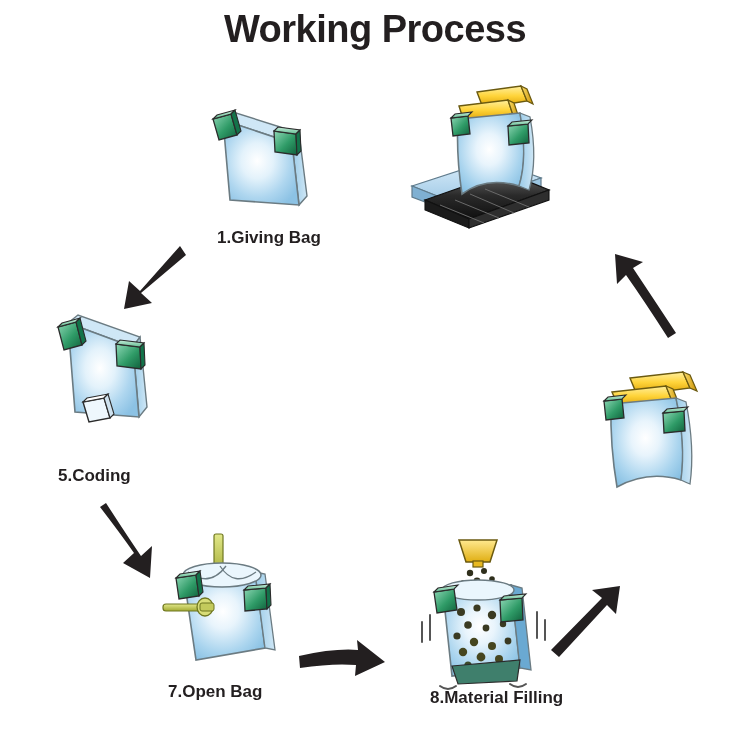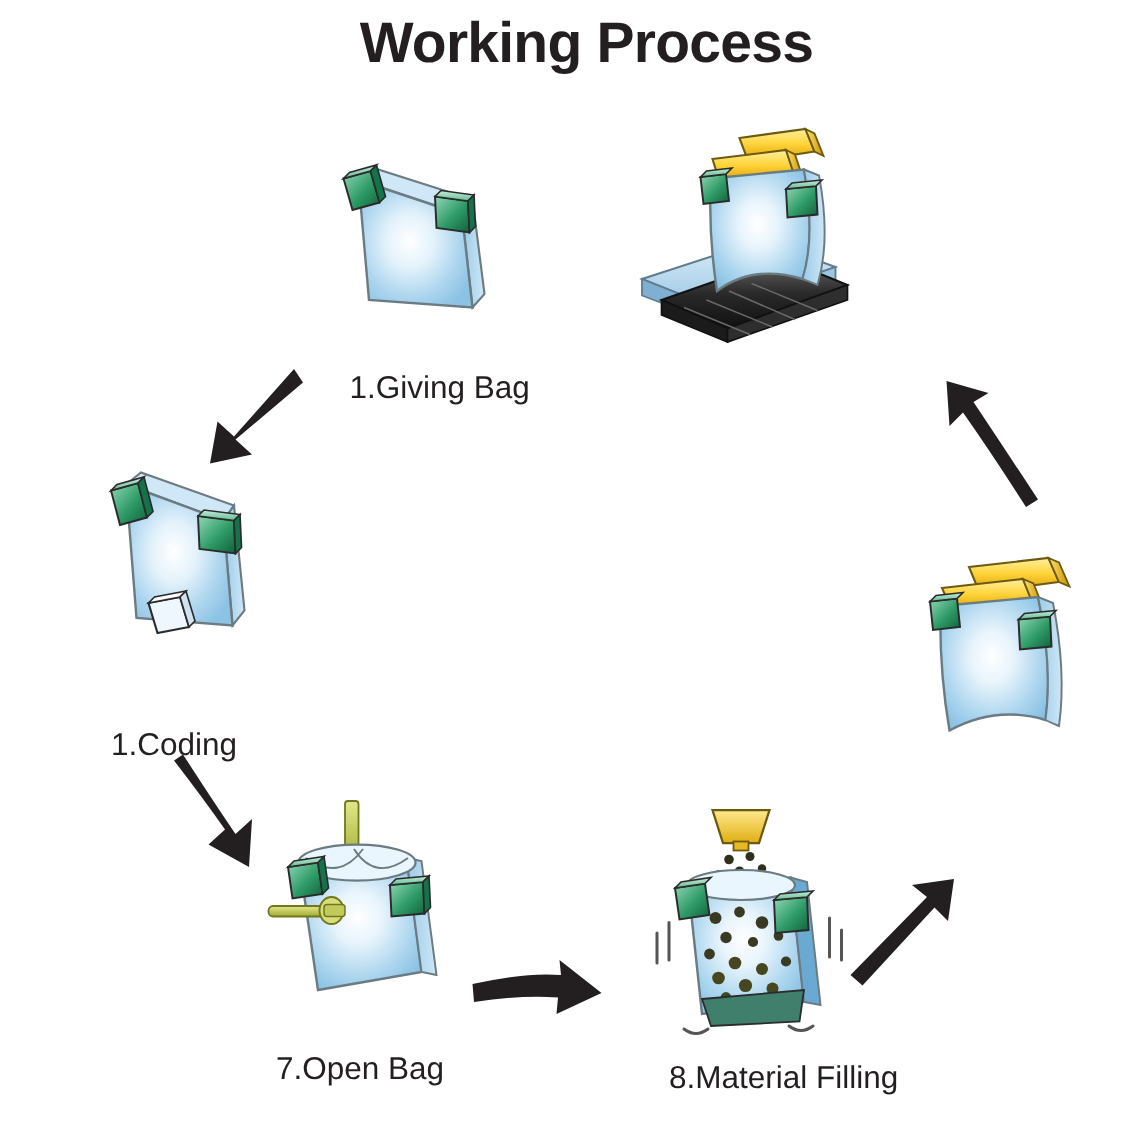--- a/index.html
+++ b/index.html
@@ -3,34 +3,33 @@
 <meta charset="utf-8">
 <style>
   html,body{margin:0;padding:0;}
   body{
     width:750px;height:750px;
     background:#ffffff;
     font-family:"Liberation Sans", sans-serif;
     overflow:hidden;
     position:relative;
   }
-  #diagram{position:absolute;left:16px;top:0;width:714px;height:750px;}
+  #diagram{position:absolute;left:0;top:0;width:714px;height:750px;}
   .title{
     position:absolute;left:0;top:8px;width:750px;
     text-align:center;
     font-size:38px;font-weight:bold;color:#231f20;
     letter-spacing:-0.5px;
     font-family:"Liberation Sans", sans-serif;
   }
   .step-label{
     position:absolute;
-    font-size:21px;font-weight:normal;color:#231f20;
+    font-size:17px;font-weight:bold;color:#231f20;
     white-space:nowrap;
     font-family:"Liberation Sans", sans-serif;
-    margin-top:19px;
   }
   .watermark{
     position:absolute;
     font-size:11px;color:#f2f2f2;
     white-space:nowrap;
     font-family:"Liberation Sans", sans-serif;
   }
 </style>
 </head>
 <body>
@@ -309,19 +308,19 @@
         <path d="M551,650 L602,598 L592,590 L620,586 L616,614 L607,605 L559,657 Z"></path>
       </g>
 
       <g>
         <path d="M676,333 Q651,295 633,268 L643,262 L615,254 L617,284 L626,275 Q645,302 668,338 Z"></path>
       </g>
     </g>
   </svg>
 
   <div class="step-label" style="left:217px;top:228px;">1.Giving Bag</div>
-  <div class="step-label" style="left:58px;top:466px;">1.Coding</div>
+  <div class="step-label" style="left:58px;top:466px;">5.Coding</div>
   <div class="step-label" style="left:168px;top:682px;">7.Open Bag</div>
   <div class="step-label" style="left:430px;top:688px;">8.Material Filling</div>
 
   <div class="watermark" style="left:150px;top:470px;"></div>
 
 </div>
 
 </body></html>

